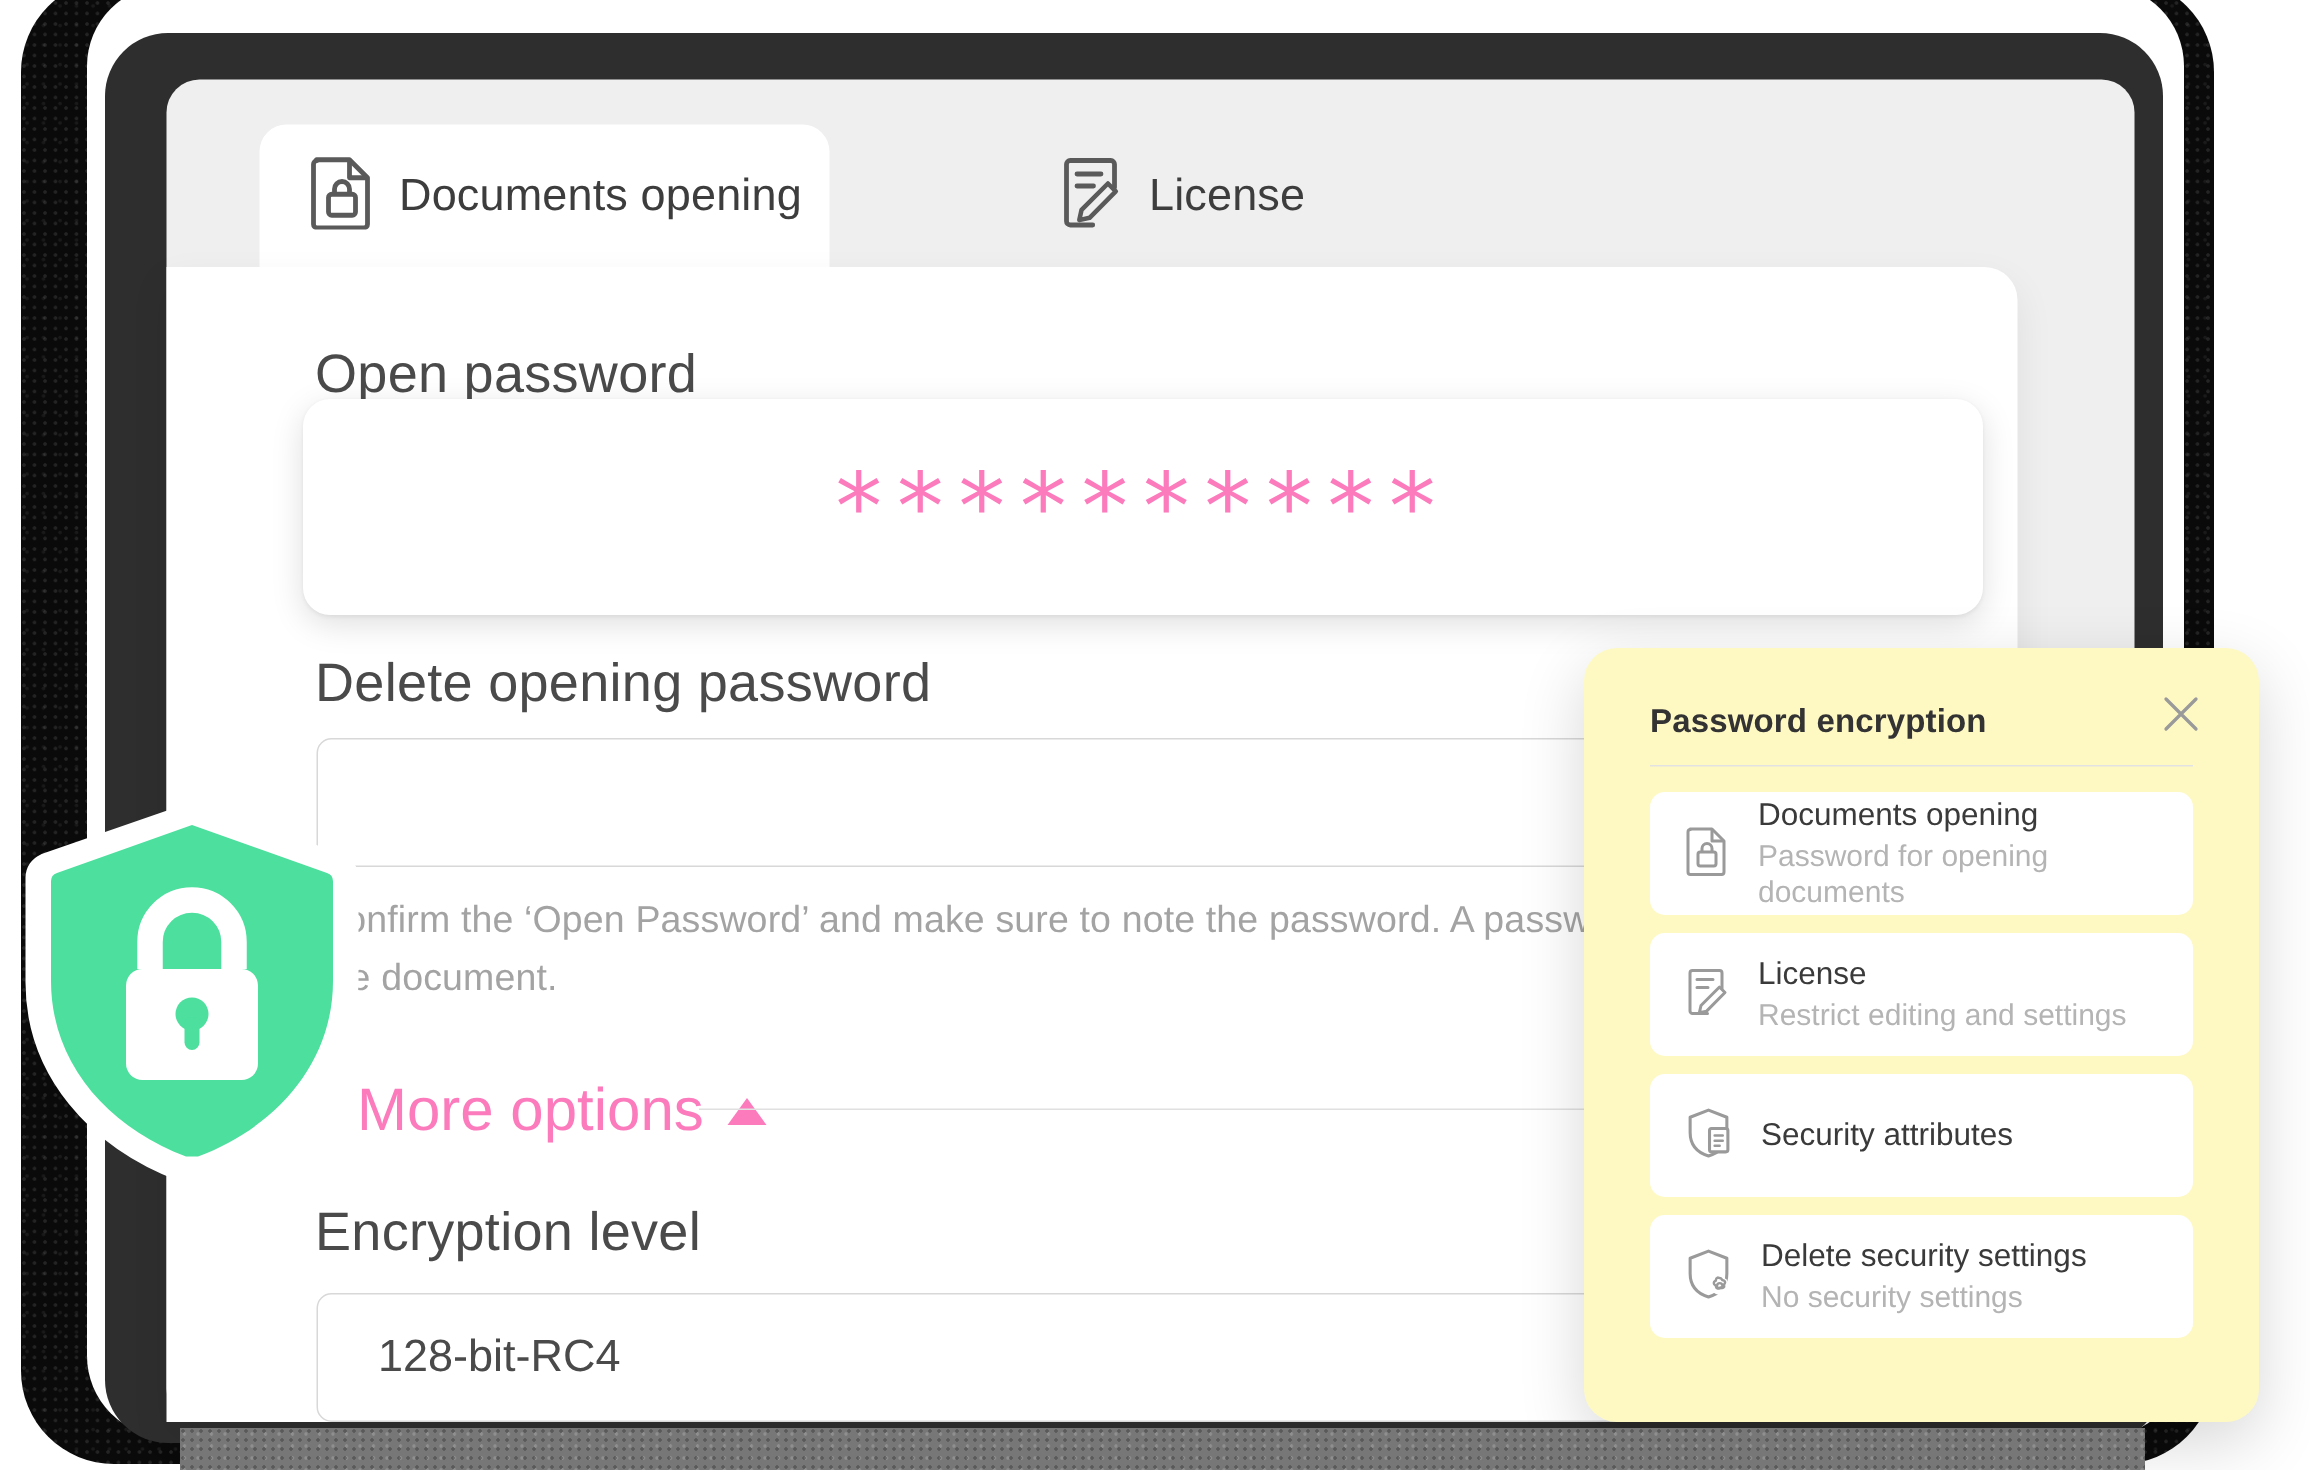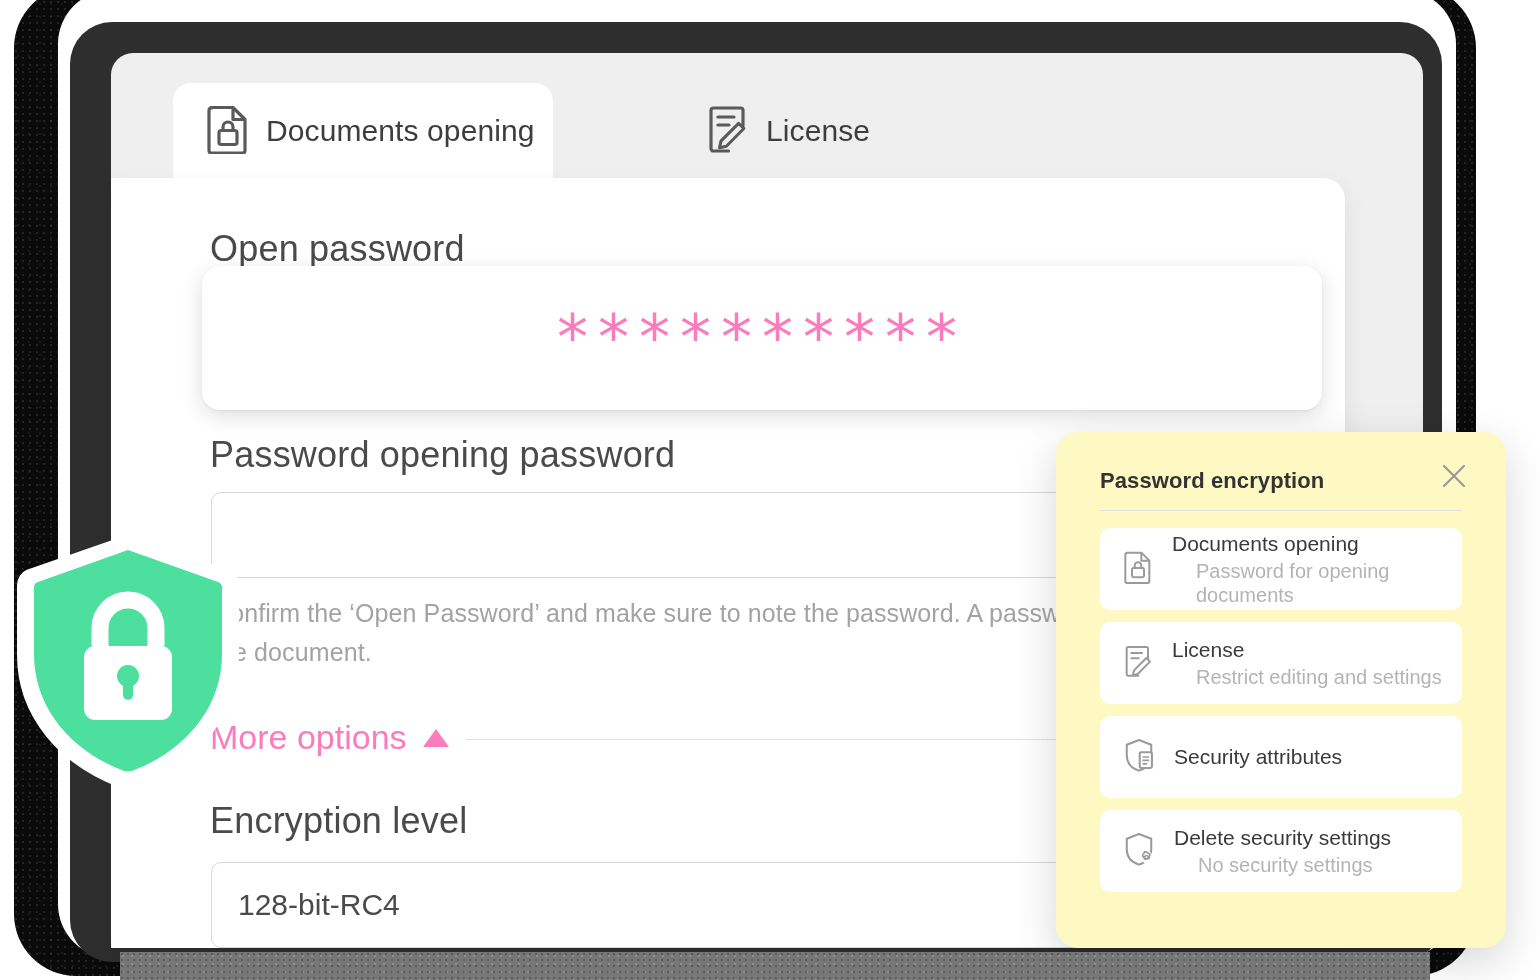--- a/index.html
+++ b/index.html
@@ -206,23 +206,24 @@
   .more-options {
     position: absolute;
     left: 210px;
     top: 718px;
     display: flex;
     align-items: center;
     gap: 16px;
     cursor: pointer;
   }
   .more-options-label {
-    font-size: 34px;
+    font-size: 40px;
     color: #fb7bbd;
     white-space: nowrap;
+    margin-left: 28px;
   }
   .caret-up {
     width: 0; height: 0;
     border-left: 13px solid transparent;
     border-right: 13px solid transparent;
     border-bottom: 18px solid #fb7bbd;
   }
   .more-rule {
     position: absolute;
     left: 466px;
@@ -238,21 +239,21 @@
     left: 211px;
     top: 862px;
     width: 1110px;
     height: 86px;
     background: #ffffff;
     border: 1px solid #d8d8d8;
     border-radius: 10px;
     box-sizing: border-box;
     display: flex;
     align-items: center;
-    padding-left: 26px;
+    padding-left: 40px;
     cursor: pointer;
   }
   .enc-value {
     font-size: 30px;
     color: #4a4a4a;
   }
 
   
   .shield-badge {
     position: absolute;
@@ -320,21 +321,20 @@
   .popup-item-text { display: flex; flex-direction: column; gap: 3px; }
   .popup-item-title {
     font-size: 21px;
     color: #3a3a3a;
     line-height: 1.2;
   }
   .popup-item-sub {
     font-size: 20px;
     color: #b4b4b4;
     line-height: 1.2;
-    margin-left: 24px;
   }
 </style>
 </head>
 <body>
 
 <div id="stage">
 
   <div class="backdrop"></div>
   <div class="backdrop-noise"></div>
 
@@ -371,21 +371,21 @@
   </div>
 
   <div class="content-card"></div>
 
   <div class="field-label" style="left:210px; top:228px;">Open password</div>
 
   <div class="pw-input">
     <span class="pw-dots">**********</span>
   </div>
 
-  <div class="field-label" style="left:210px; top:434px;">Password opening password</div>
+  <div class="field-label" style="left:210px; top:434px;">Delete opening password</div>
 
   <input class="confirm-input" type="password" placeholder="" style="">
 
   <div class="help-text">Confirm the ‘Open Password’ and make sure to note the password. A password is needed to open the document.</div>
 
   <div class="more-options">
     <span class="more-options-label">More options</span>
     <span class="caret-up"></span>
   </div>
   <div class="more-rule"></div>

